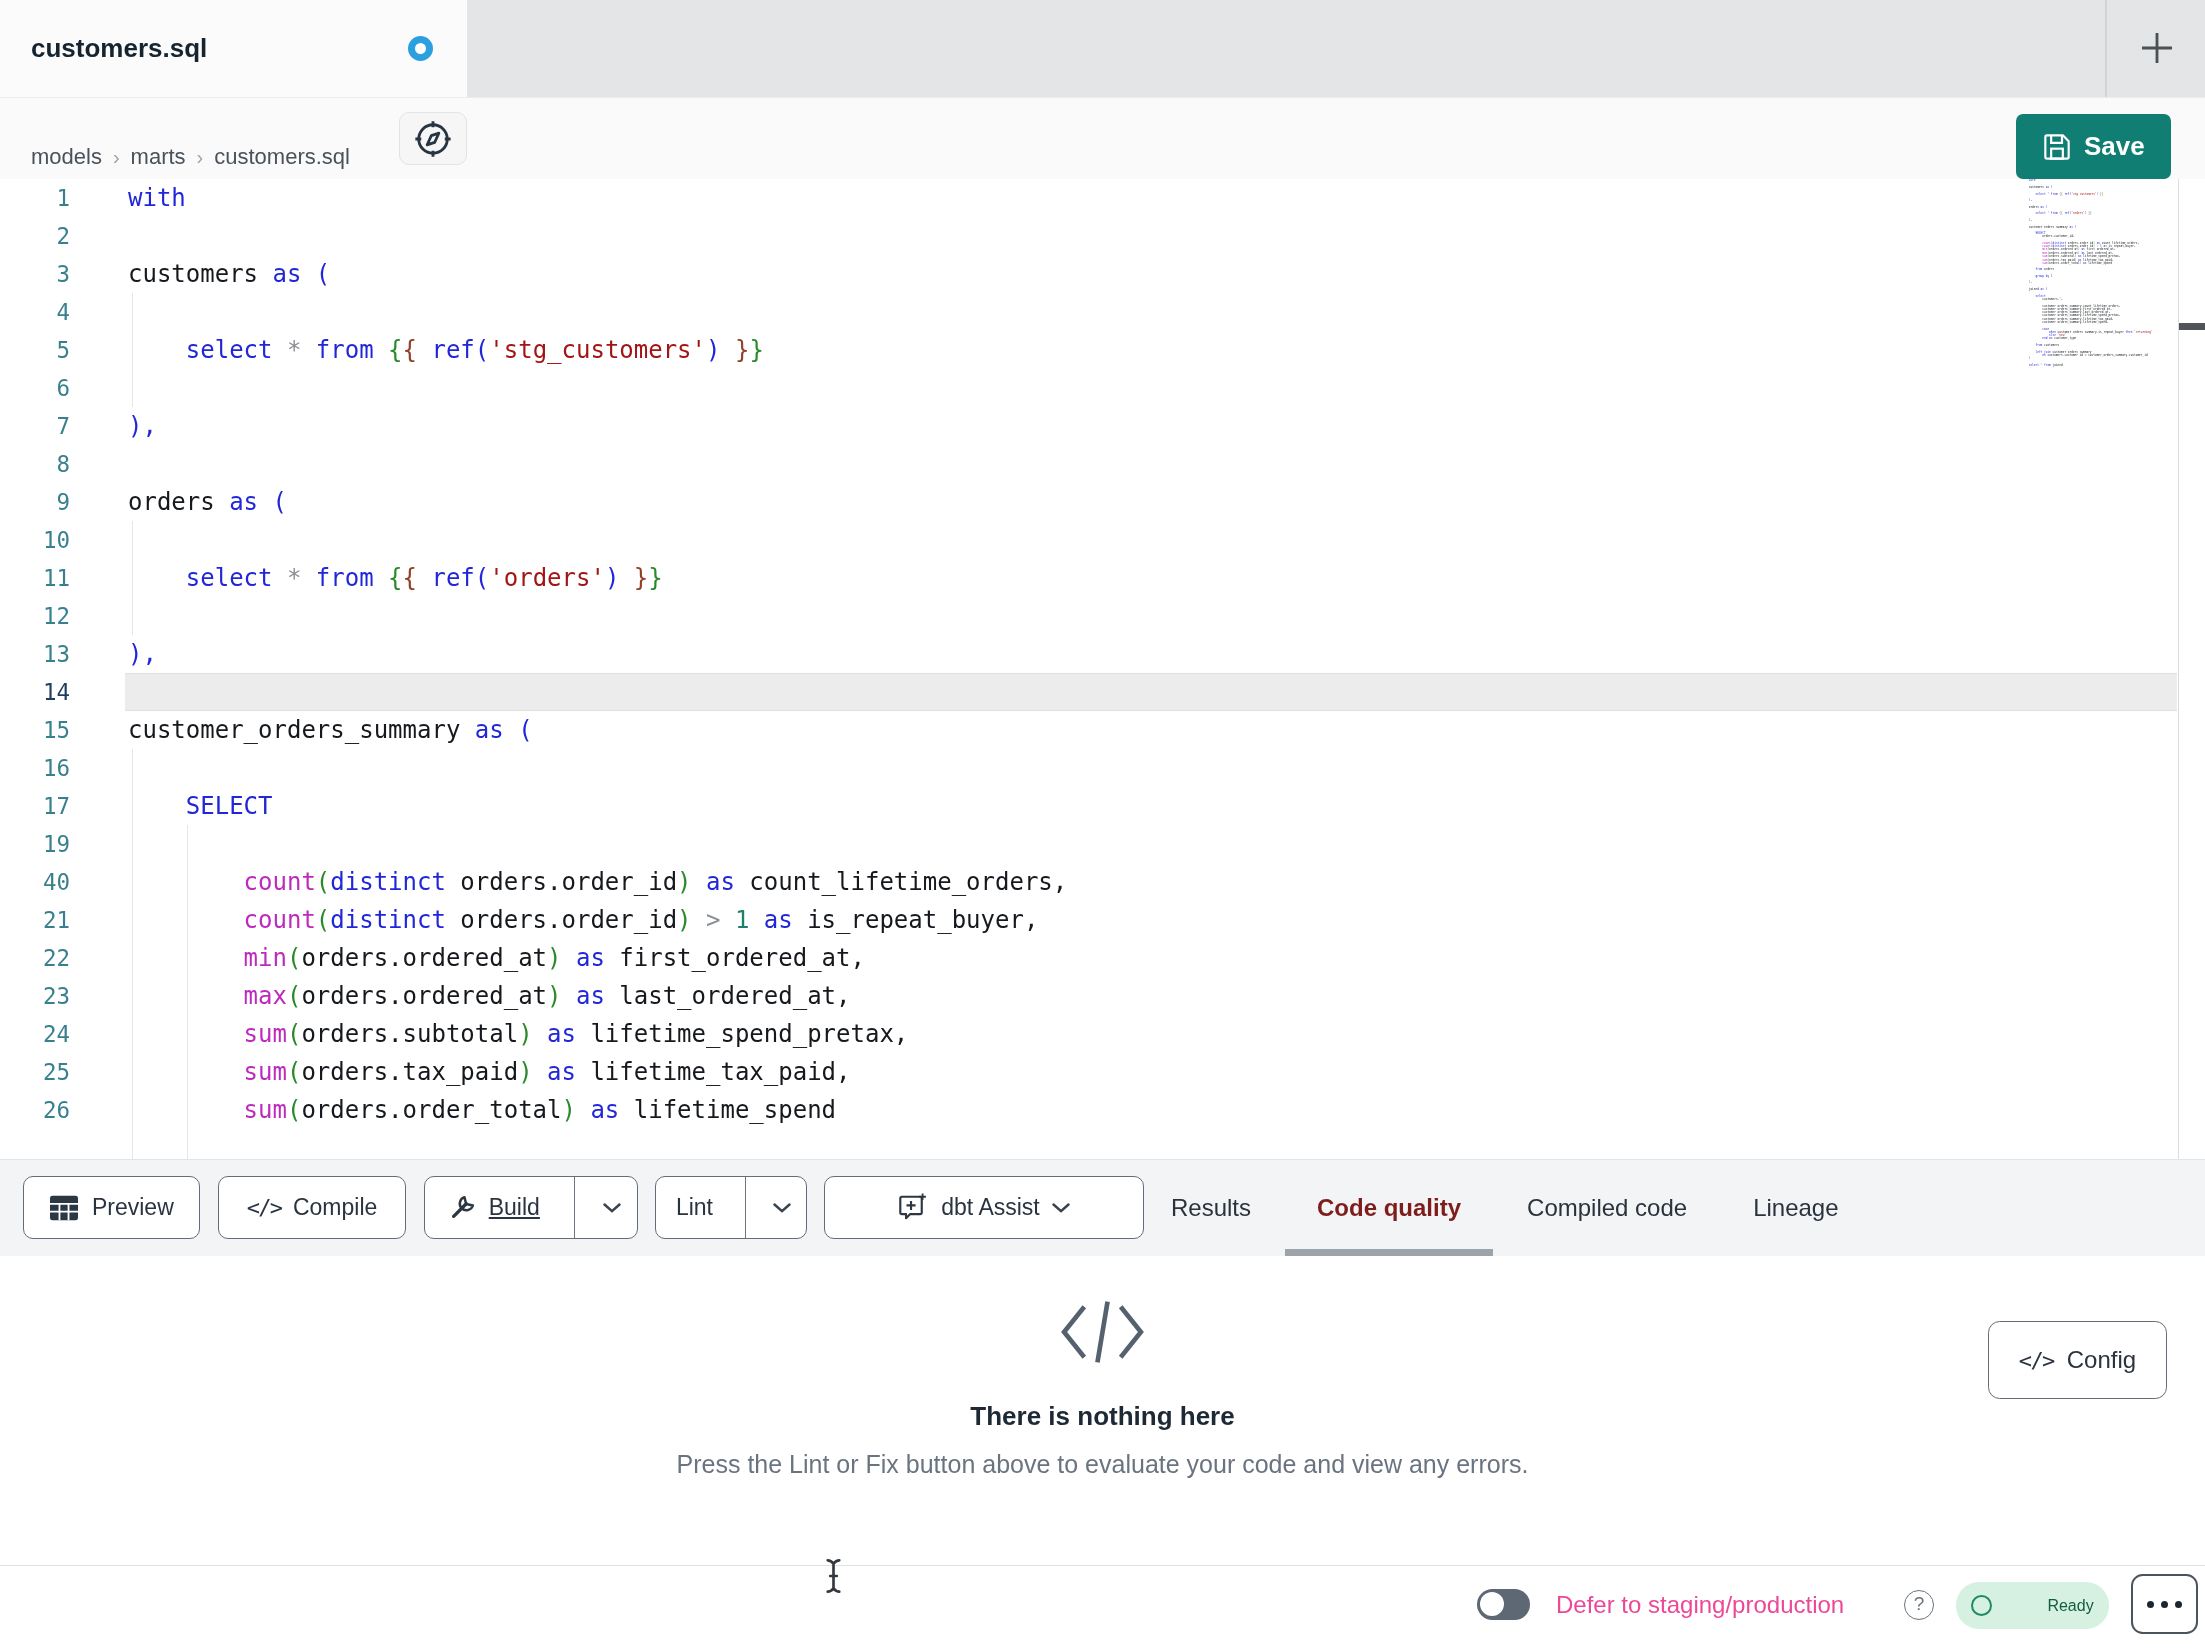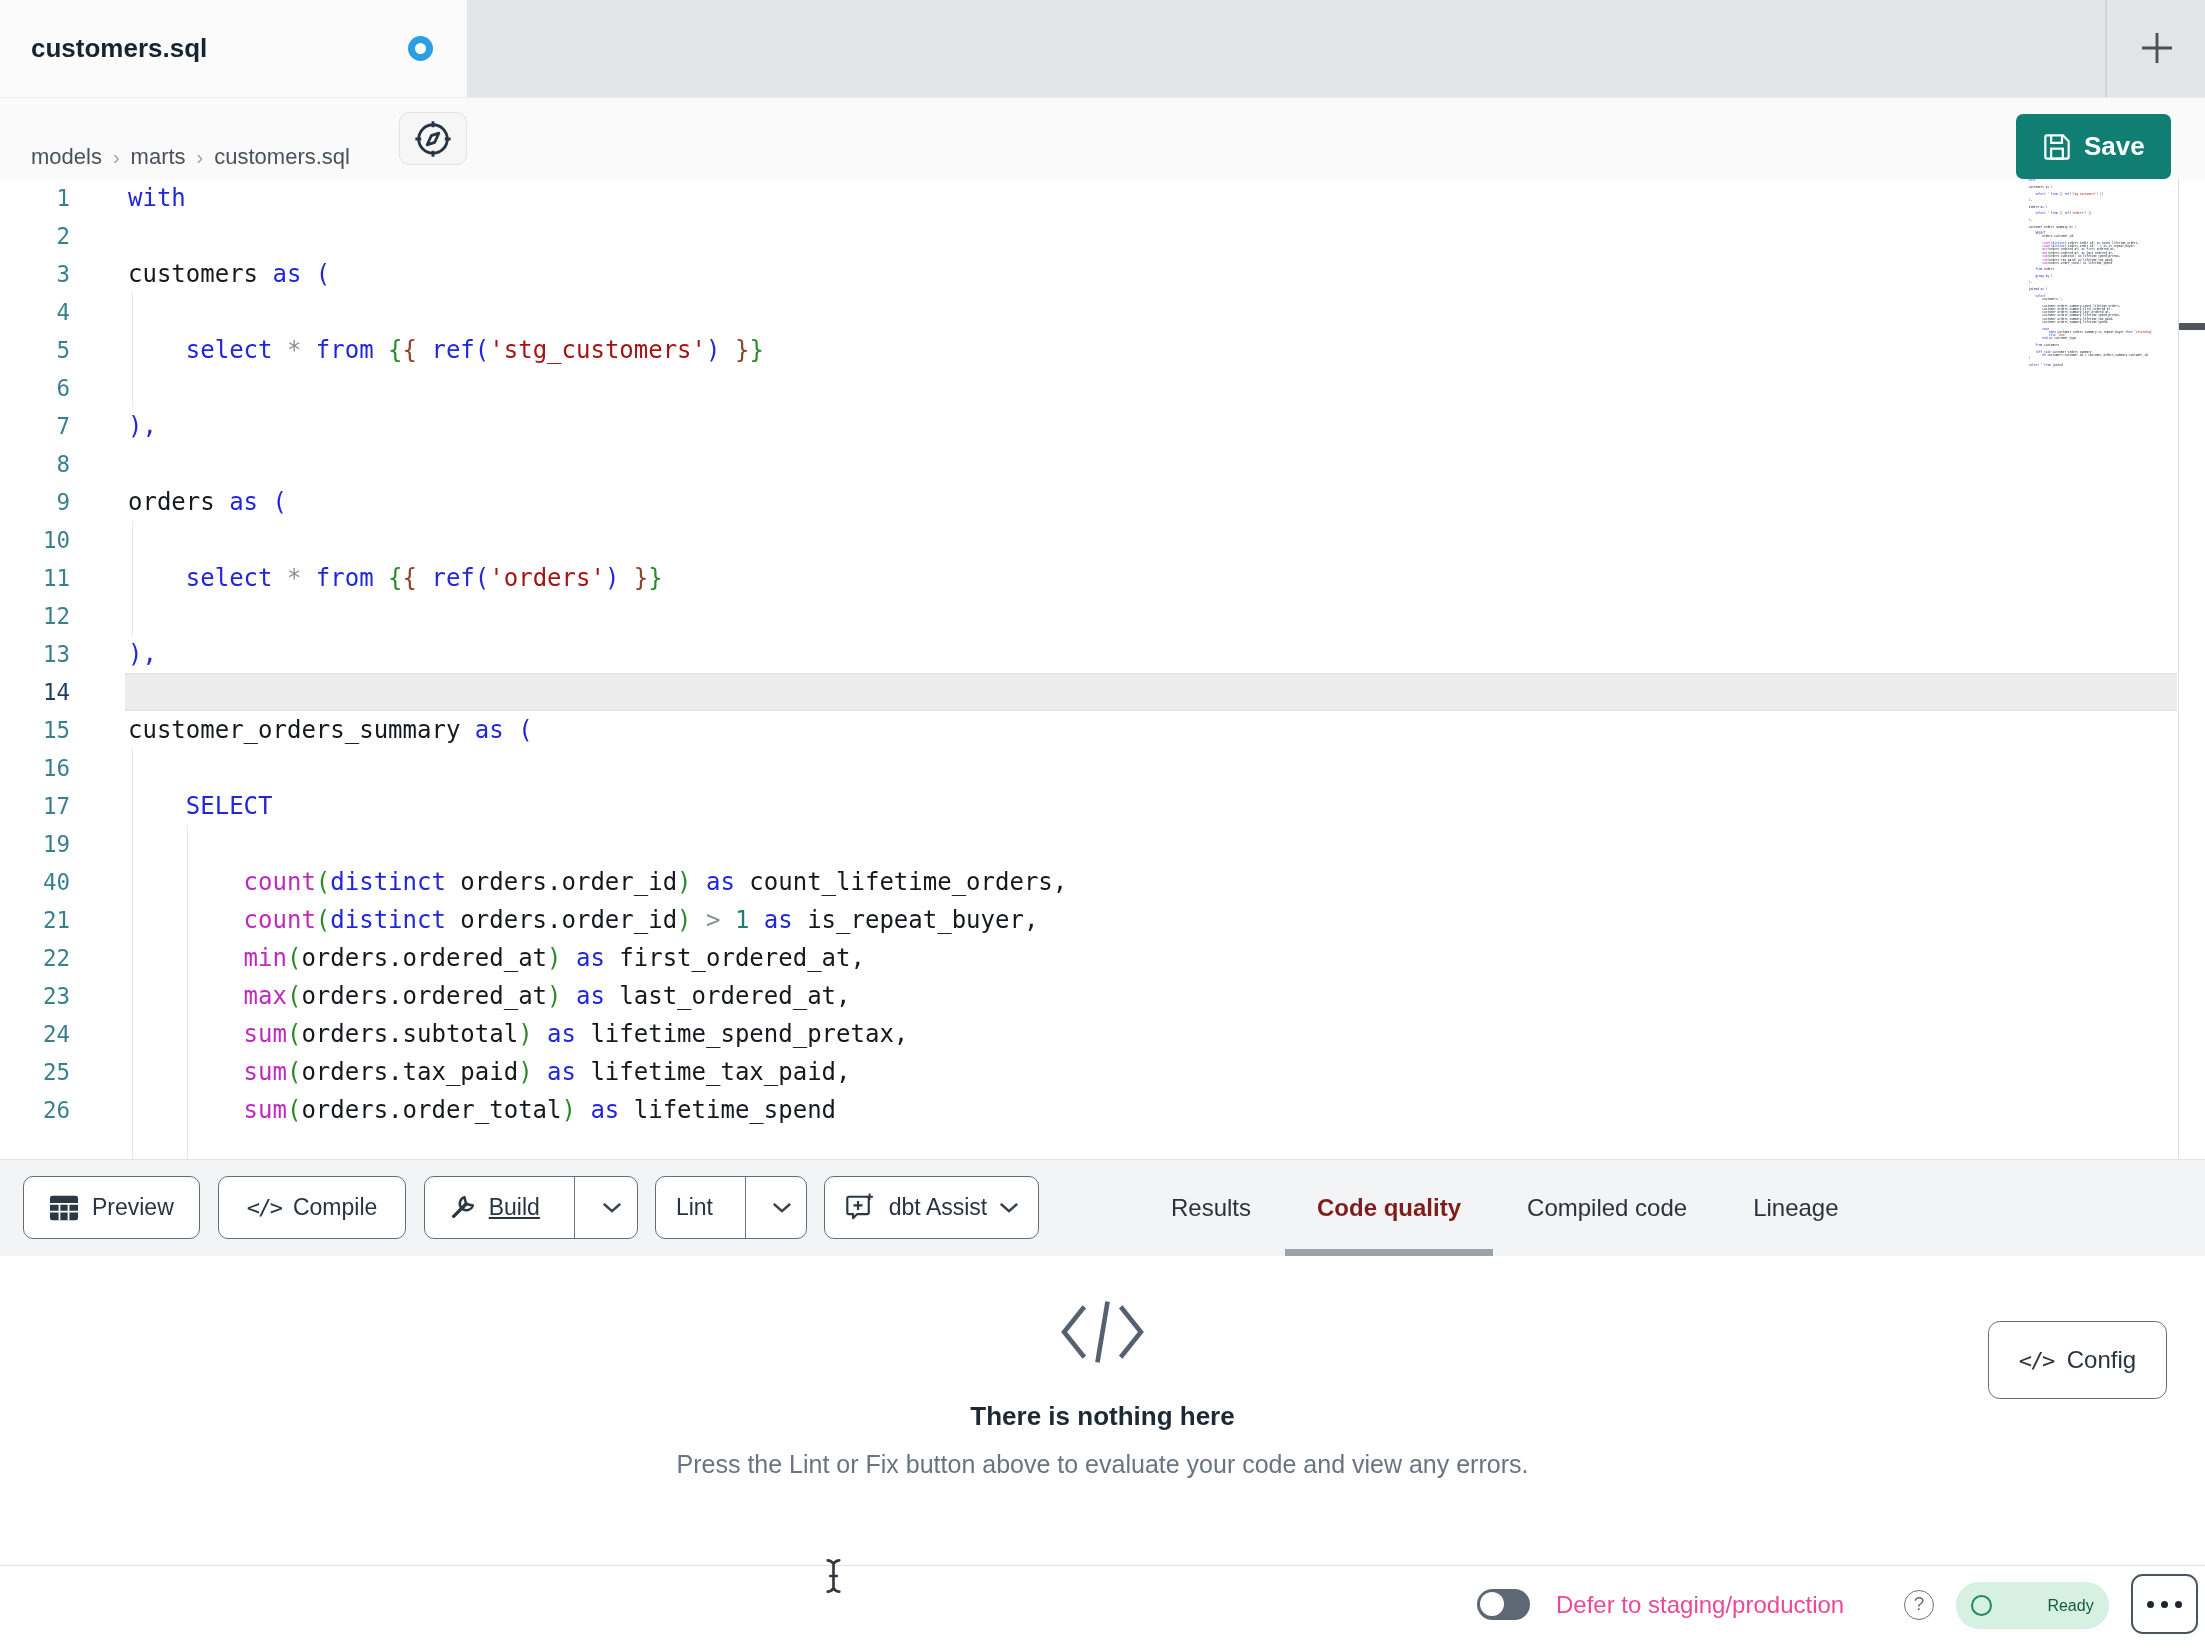--- a/index.html
+++ b/index.html
@@ -258,21 +258,21 @@
         <span>Lint</span>
       </span>
       <span class="divv"></span>
       <span class="seg" style="width:48px;">
         <svg width="20" height="11.7" viewBox="0 0 24 14">
           <path d="M3 3 L12 11 L21 3" fill="none" stroke="#39434d" stroke-width="3" stroke-linecap="round"></path>
         </svg>
       </span>
     </button>
 
-    <button class="btn" style="left:824px;width:215px;">
+    <button class="btn" style="left:824px;width:320px;">
       <svg width="33" height="33" viewBox="0 0 40 40">
         <path d="M6 7 H28 A2 2 0 0 1 30 9 V26 A2 2 0 0 1 28 28 H16 L11 33 V28 H6 A2 2 0 0 1 4 26 V9 A2 2 0 0 1 6 7 Z" fill="none" stroke="#2b3742" stroke-width="2.6" stroke-linejoin="round"></path>
         <path d="M17 12 V23 M11.5 17.5 H22.5" stroke="#2b3742" stroke-width="2.6"></path>
         <path d="M31 3 V11 M27 7 H35" stroke="#2b3742" stroke-width="2.2"></path>
       </svg>
       <span>dbt Assist</span>
       <svg width="20" height="11.7" viewBox="0 0 24 14">
         <path d="M3 3 L12 11 L21 3" fill="none" stroke="#39434d" stroke-width="3" stroke-linecap="round"></path>
       </svg>
     </button>

